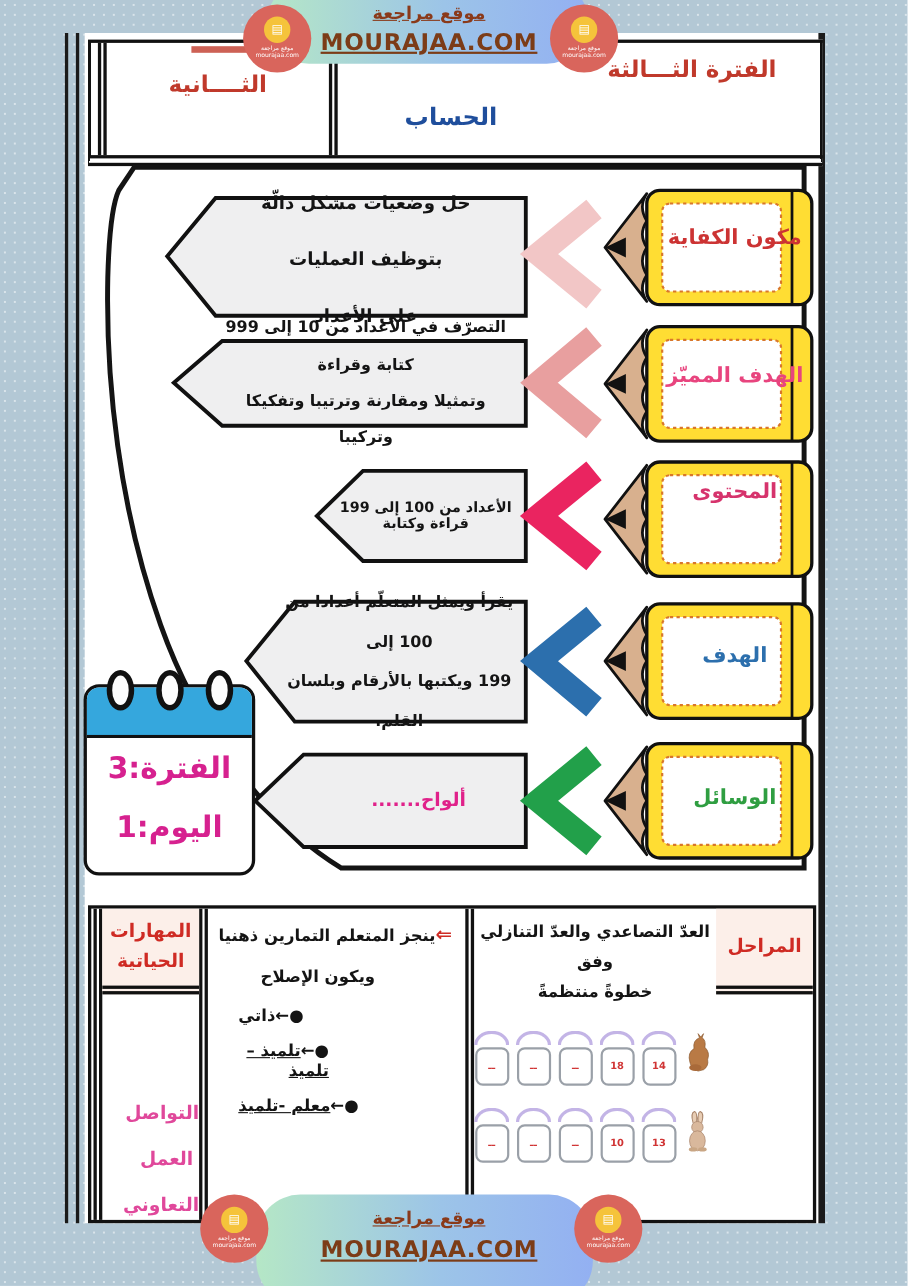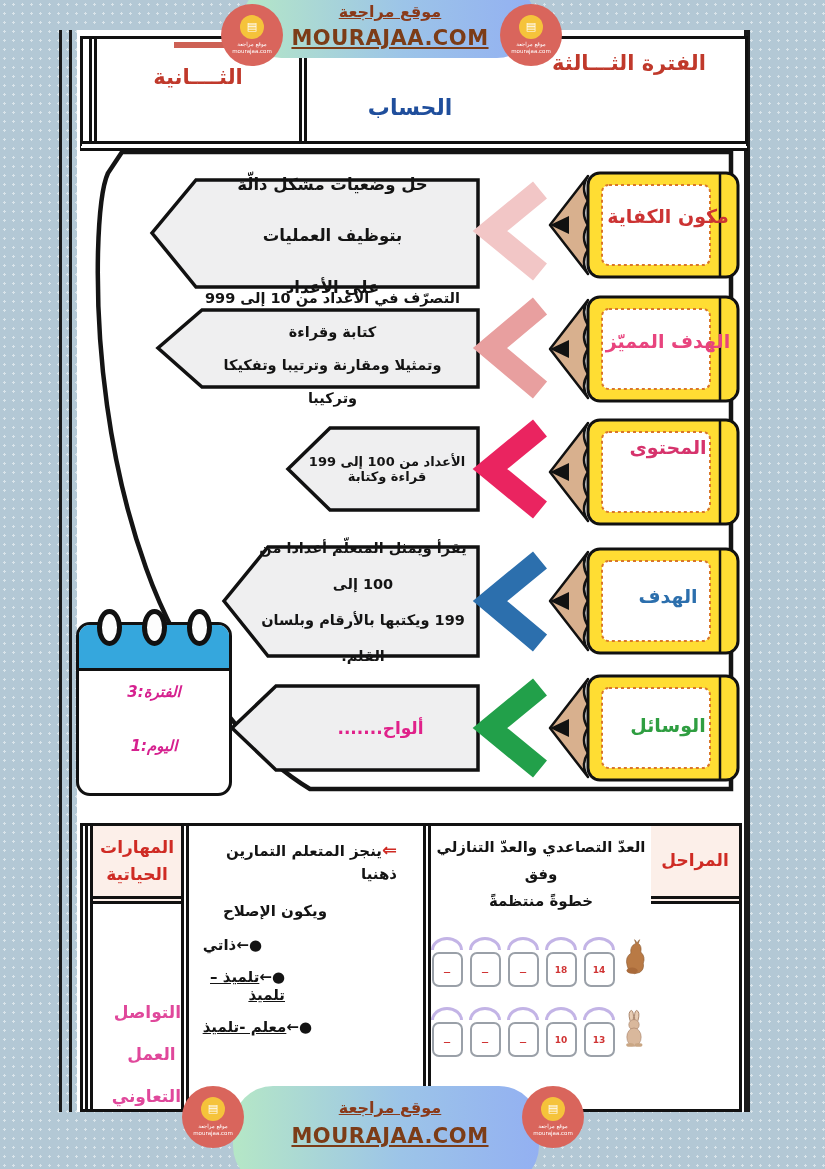--- a/index.html
+++ b/index.html
@@ -29,41 +29,41 @@
     white-space:pre-line; display:flex; align-items:center; justify-content:center;}
   .pencil-label{direction:rtl; text-align:center; font-weight:bold; font-size:19px;}
   
   #calendar{left:76px; top:622px; width:150px; height:168px; background:#fff;
     border:3px solid #111; border-radius:14px;}
   #cal-head{position:absolute; left:0; top:0; width:100%; height:46px; background:#35a7dd;
     border-bottom:3px solid #111; border-radius:11px 11px 0 0; box-sizing:border-box;}
   .ring{position:absolute; top:-16px; width:15px; height:27px; border:5px solid #111;
     border-radius:50%; background:#fdfdfd;}
   .cal-line{position:absolute; width:100%; text-align:center; direction:rtl;
-    color:#d6218f; font-weight:bold; font-size:15px;font-style:italic;}
+    color:#d6218f; font-weight:bold; font-size:27px;}
   
   #bottom-table{left:80px; top:823px; width:662px; height:289px; background:#fff;
     border:3px solid #111; box-sizing:border-box; display:flex; direction:rtl; overflow:hidden;}
   .bt-col{box-sizing:border-box; height:100%;}
   .bt-sep{border-left:8px double #111;}
   .bt-head{box-sizing:border-box; height:78px; background:#fcefe9; border-bottom:8px double #111;
     color:#cf2b24; font-weight:bold; font-size:17px; text-align:center; direction:rtl;
     display:flex; align-items:center; justify-content:center; white-space:pre-line; line-height:1.6;}
   .bt-body{position:relative; direction:rtl;}
   .stage-text{padding-top:38px; text-align:center; color:#7030a0; font-weight:bold; font-size:19px;
     white-space:pre-line; line-height:2.3;}
   .teacher-heading{padding-top:8px; text-align:center; color:#141414; font-weight:bold; font-size:15px;
     white-space:pre-line; line-height:1.8;}
   .hop-row{display:flex; align-items:flex-end; gap:6px; padding:12px 4px 0 0;}
   .card-wrap{display:flex; flex-direction:column; align-items:center;}
   .hop-arc{width:26px; height:10px; border:3px solid #c3b4e6; border-bottom:none;
     border-radius:100% 100% 0 0 / 200% 200% 0 0; margin-bottom:2px;}
   .num-card{width:27px; height:31px; border:2px solid #9aa0a8; border-radius:7px; background:#fff;
     color:#d03434; font-size:9px; font-weight:bold; display:flex; align-items:center; justify-content:center;}
-  .student-cell{padding:10px 26px 0 6px; color:#141414; font-weight:bold; font-size:15px; text-align:right;}
+  .student-cell{padding:10px 12px 0 6px; color:#141414; font-weight:bold; font-size:15px; text-align:right;}
   .student-line{margin-bottom:14px; line-height:1.5;}
   .red-arrow{color:#cf2b24; font-size:18px;}
   .bullet{margin-bottom:14px;}
   .u{text-decoration:underline;}
   .skills-cell{text-align:center; color:#e0489b; font-weight:bold; font-size:17px; padding-top:98px;}
   .skill{margin-bottom:22px;padding-left:29px;}
   
   .pill{border-radius:40px; background:linear-gradient(90deg,#b5e7c6 0%,#9cc4e8 55%,#93b0f2 100%); z-index:40;}
   .banner-line1{z-index:45; text-align:center; color:#8a3a1a; font-weight:bold; font-size:16px;
     text-decoration:underline; direction:rtl;}

